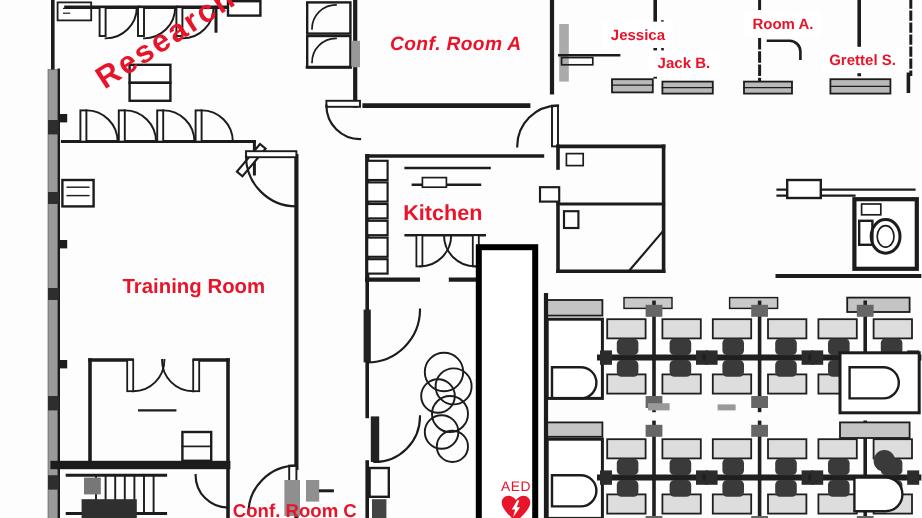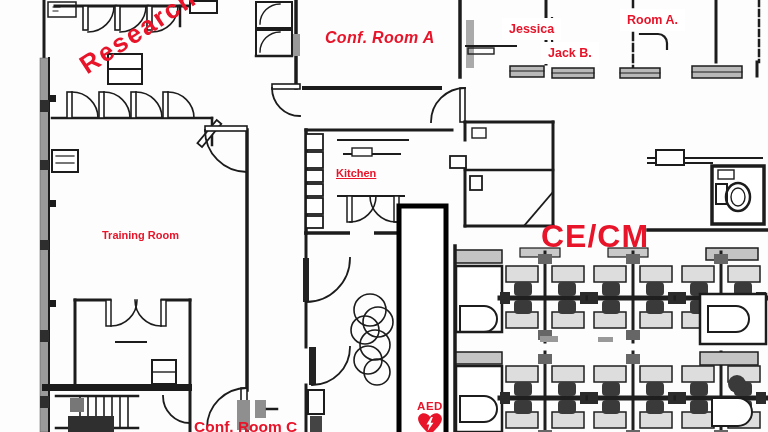--- a/index.html
+++ b/index.html
@@ -15,34 +15,34 @@
     font-family:"Liberation Sans",sans-serif;
   }
   .stage svg.plan{position:absolute;left:0;top:0;}
   .lbl{
     position:absolute;color:var(--annotation-red);
     font-weight:bold;white-space:nowrap;line-height:1.05;
   }
   .research{left:90px;top:52px;font-size:26px;letter-spacing:2px;
     transform:rotate(-33deg);transform-origin:left bottom;}
   .conf-a{left:325px;top:30px;font-size:16px;letter-spacing:.3px;font-style:italic;}
-  .kitchen{left:336px;top:168px;font-size:11px;text-decoration:underline;}
-  .training{left:102px;top:230px;font-size:11px;}
+  .kitchen{left:336px;top:168px;font-size:18px;}
+  .training{left:102px;top:230px;font-size:17px;}
   .cecm{left:541px;top:220px;font-size:32px;letter-spacing:1px;}
   .conf-c{left:194px;top:419px;font-size:15.5px;}
   .namebox{
     position:absolute;background:#fff;color:var(--annotation-red);
     font-weight:bold;font-size:12.5px;padding:4px 7px;white-space:nowrap;
   }
   .jessica{left:466px;top:18px;margin-left:36px;}
   .jack{left:541px;top:42px;text-align:right;}
   .imran{left:620px;top:9px;}
   .grettel{left:684px;top:39px;}
   .aed{position:absolute;left:412px;top:400px;width:36px;text-align:center;}
-  .aed-text{color:var(--annotation-red);font-weight:bold;font-size:11.5px;letter-spacing:.5px;}
+  .aed-text{color:var(--annotation-red);font-weight:normal;font-size:11.5px;letter-spacing:.5px;}
   .aed-heart{display:block;margin:0 auto;}
 </style>
 </head>
 <body>
 
 <div class="stage">
 
 <svg class="plan" width="768" height="432" viewBox="0 0 768 432" stroke="#1c1c1c" fill="none" stroke-linecap="square">
 
   <defs>
@@ -278,26 +278,26 @@
 
   <g>
     <rect x="399" y="206" width="47" height="230" fill="#fff" stroke="#000" stroke-width="5"></rect>
   </g>
 </svg>
 
 <div class="lbl research">Research</div>
 <div class="lbl conf-a">Conf. Room A</div>
 <div class="lbl kitchen">Kitchen</div>
 <div class="lbl training">Training Room</div>
-<div class="lbl cecm">CE/CM</div>
 <div class="lbl conf-c">Conf. Room C</div>
 
 <div class="namebox jessica">Jessica</div>
 <div class="namebox jack">Jack B.</div>
 <div class="namebox imran">Room A.</div>
+<div class="namebox grettel">Grettel S.</div>
 
 <div class="aed">
   <div class="aed-text">AED</div>
   <svg class="aed-heart" width="26" height="24" viewBox="0 0 24 22">
     <path d="M12 21 C 4 14 1 9.5 1 6.2 C 1 3.3 3.3 1 6.2 1 C 8.4 1 10.6 2.3 12 4.3
              C 13.4 2.3 15.6 1 17.8 1 C 20.7 1 23 3.3 23 6.2 C 23 9.5 20 14 12 21 Z" fill="#e8142a"></path>
     <polygon points="13,4.5 8.8,11.5 11.3,11.5 9.8,17.5 15.2,9.8 12.6,9.8 14.6,4.5" fill="#fff"></polygon>
   </svg>
 </div>
 

